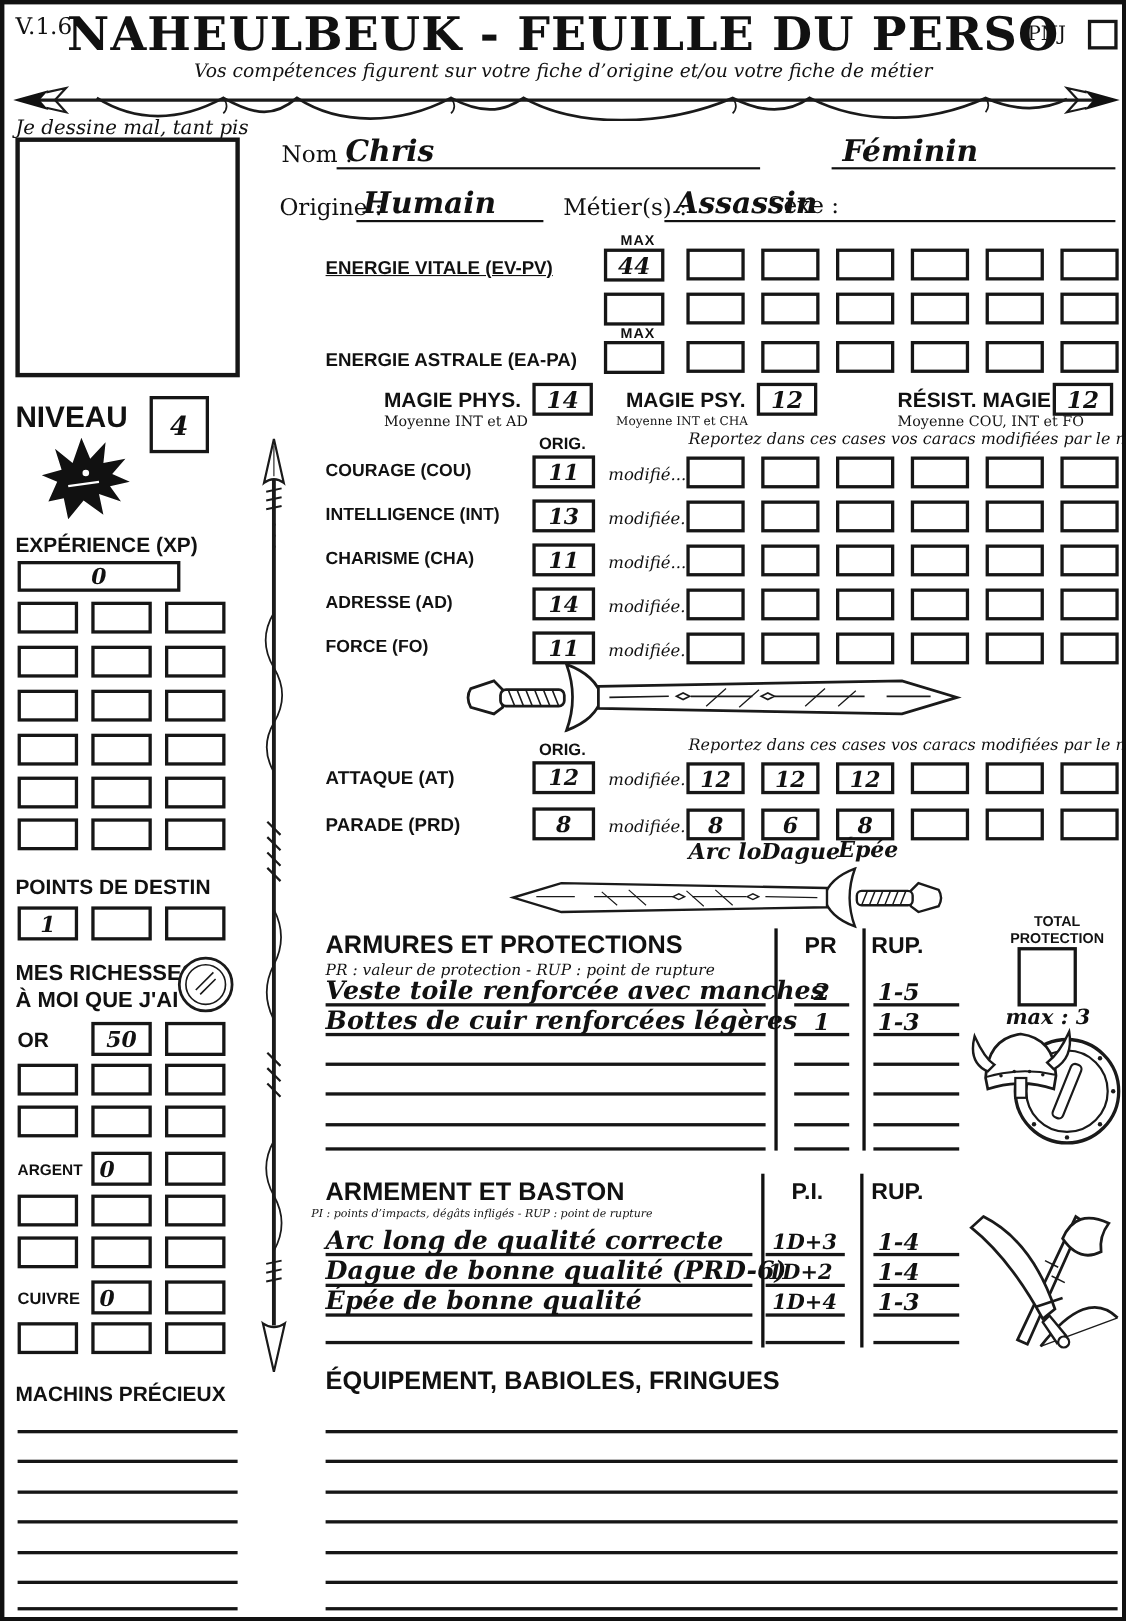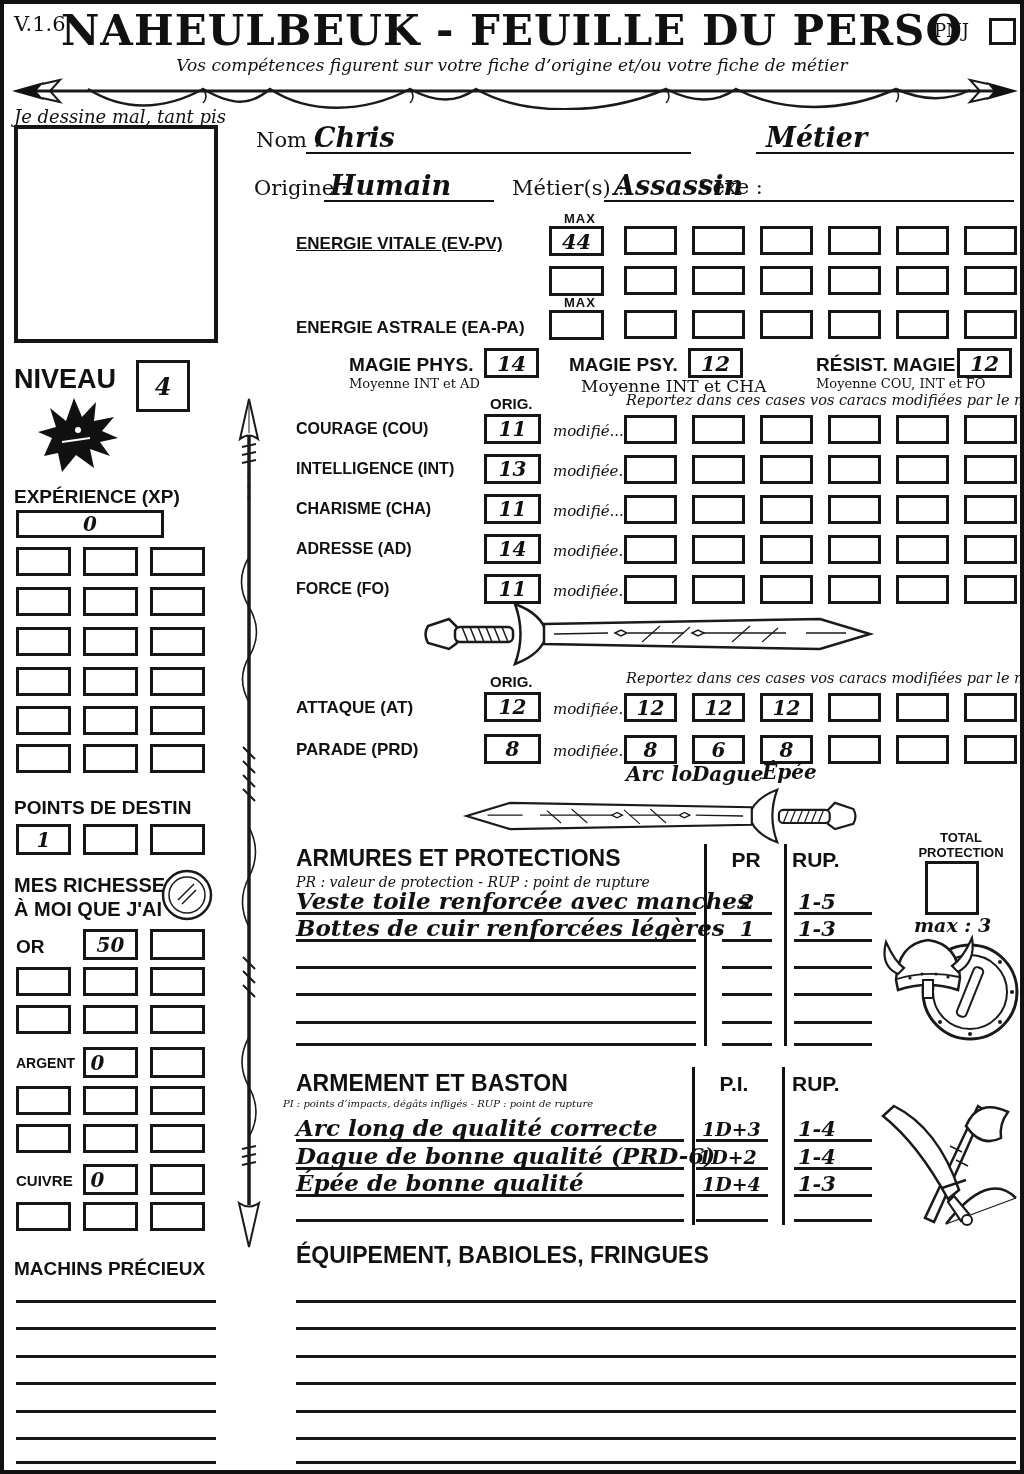--- a/index.html
+++ b/index.html
@@ -49,21 +49,21 @@
 
   <div class="abs scr it" style="left:10px;top:102px;font-size:18px;">Je dessine mal, tant pis</div>
   <div class="abs" style="left:10px;top:121px;width:204px;height:218px;border:4px solid #161616;box-sizing:border-box;"></div>
 
   <div class="abs scr" style="left:252px;top:124px;font-size:21px;">Nom :</div>
   <div class="abs line2" style="left:302px;top:118px;width:385px;height:30px;">
     <span class="hand" style="font-size:27px;padding-left:8px;">Chris</span>
   </div>
   <div class="abs scr" style="left:694px;top:124px;font-size:21px;margin-top:47px;">Sexe :</div>
   <div class="abs line2" style="left:752px;top:118px;width:258px;height:30px;">
-    <span class="hand" style="font-size:27px;padding-left:10px;">Métier</span>
+    <span class="hand" style="font-size:27px;padding-left:10px;">Féminin</span>
   </div>
   <div class="abs scr" style="left:250px;top:172px;font-size:21px;">Origine :</div>
   <div class="abs line2" style="left:320px;top:166px;width:170px;height:30px;">
     <span class="hand" style="font-size:27px;padding-left:6px;">Humain</span>
   </div>
   <div class="abs scr" style="left:508px;top:172px;font-size:21px;">Métier(s) :</div>
   <div class="abs line2" style="left:600px;top:166px;width:410px;height:30px;">
     <span class="hand" style="font-size:27px;padding-left:10px;">Assassin</span>
   </div>
 
@@ -104,21 +104,21 @@
   <div class="abs lbl" style="left:345px;top:350px;font-size:19px;">MAGIE PHYS.</div>
   <div class="abs bx bigbx" style="left:480px;top:344px;">
       <span class="hand" style="font-size:21px;">14</span>
     </div>
   <div class="abs scr" style="left:345px;top:372px;font-size:13px;">Moyenne INT et AD</div>
 
   <div class="abs lbl" style="left:565px;top:350px;font-size:19px;">MAGIE PSY.</div>
   <div class="abs bx bigbx" style="left:684px;top:344px;">
       <span class="hand" style="font-size:21px;">12</span>
     </div>
-  <div class="abs scr" style="left:577px;top:372px;font-size:17px;">Moyenne INT et CHA</div>
+  <div class="abs scr" style="left:556px;top:372px;font-size:11px;">Moyenne INT et CHA</div>
 
   <div class="abs lbl" style="left:812px;top:350px;font-size:19px;">RÉSIST. MAGIE</div>
   <div class="abs bx bigbx" style="left:953px;top:344px;">
       <span class="hand" style="font-size:21px;">12</span>
     </div>
   <div class="abs scr" style="left:812px;top:372px;font-size:13px;">Moyenne COU, INT et FO</div>
 
   <div class="abs lbl" style="left:486px;top:391px;font-size:15px;">ORIG.</div>
   <div class="abs scr it" style="left:622px;top:388px;font-size:14.5px;">Reportez dans ces cases vos caracs modifiées par le matériel</div>
 

